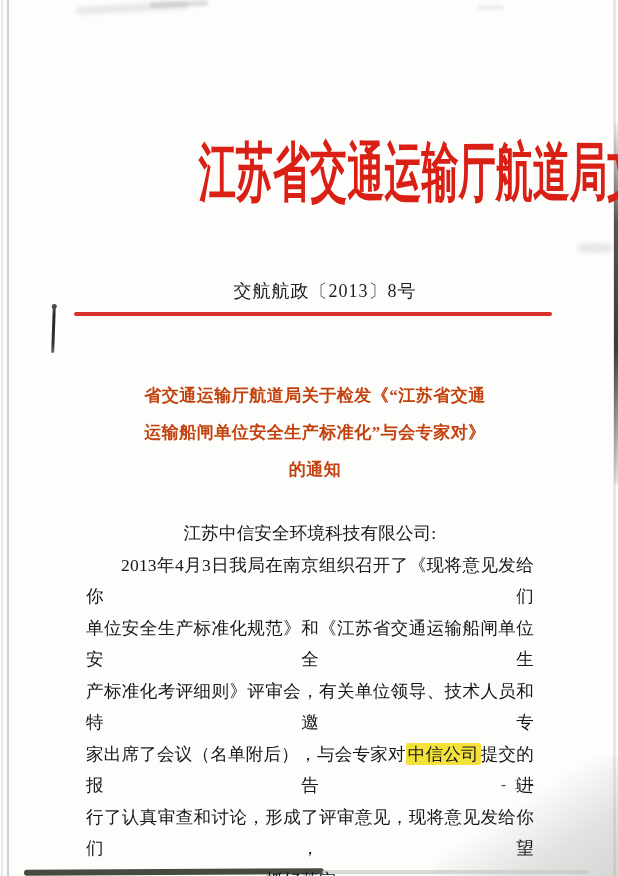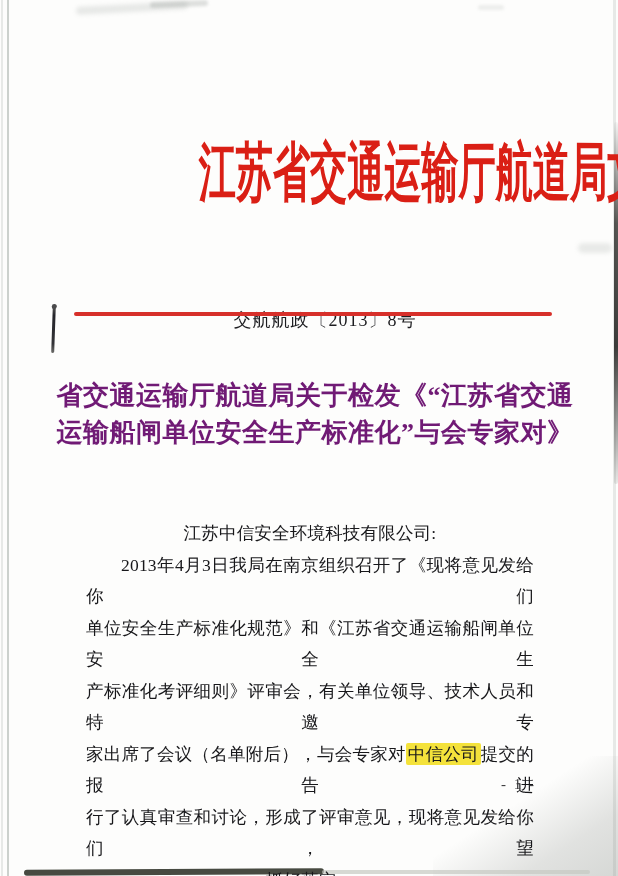--- a/index.html
+++ b/index.html
@@ -81,30 +81,30 @@
   }
   .red-header-text {
     display: inline-block;
     font-size: 64px; font-weight: bold; color: #da1f15;
     line-height: 1.15; white-space: nowrap;
     transform: scaleX(0.58); transform-origin: 50% 50%;
   }
   .doc-number {
     position: absolute; top: 279px; left: 32px; right: 0;
     text-align: center;
-    font-size: 18px; color: #1d1d20; letter-spacing: 1px; font-weight: 500; margin-top: 29px;
+    font-size: 18px; color: #1d1d20; letter-spacing: 1px; font-weight: 500;
   }
   .red-rule {
     position: absolute; left: 74px; top: 312px; width: 478px; height: 4px;
     background: #d7302a; border-radius: 2px;
   }
   .doc-title {
     position: absolute; top: 377px; left: 56px; right: 44px;
     text-align: center; font-weight: bold;
-    font-size: 26px; line-height: 37px; color: #701a75;
+    font-size: 17px; line-height: 37px; color: #c2410c;
     letter-spacing: 0.5px;
   }
   .body-block {
     position: absolute; top: 518px; left: 86px; width: 448px;
     font-size: 17.5px; line-height: 31.5px; color: #17171a;
     letter-spacing: 0.2px;
   }
   .body-line { white-space: nowrap; text-align: center; }
   .body-line.fill { text-align: justify; text-align-last: justify; white-space: normal; }
   .body-line.indent { text-indent: 35px; }
@@ -140,20 +140,21 @@
     <span class="red-header-text">江苏省交通运输厅航道局文件</span>
   </div>
 
   <div class="doc-number">交航航政〔2013〕8号</div>
 
   <div class="red-rule"></div>
 
   <div class="doc-title">
     <div>省交通运输厅航道局关于检发《“江苏省交通</div>
     <div>运输船闸单位安全生产标准化”与会专家对》</div>
+    <div>的通知</div>
   </div>
 
   <div class="body-block">
     <div class="body-line">江苏中信安全环境科技有限公司:</div>
     <div class="body-line fill indent">2013年4月3日我局在南京组织召开了《现将意见发给你们</div>
     <div class="body-line fill">单位安全生产标准化规范》和《江苏省交通运输船闸单位安全生</div>
     <div class="body-line fill">产标准化考评细则》评审会，有关单位领导、技术人员和特邀专</div>
     <div class="body-line fill">
       <span>家出席了会议（名单附后），与会专家对</span><span class="hl">中信公司</span><span>提交的报告进</span>
     </div>

